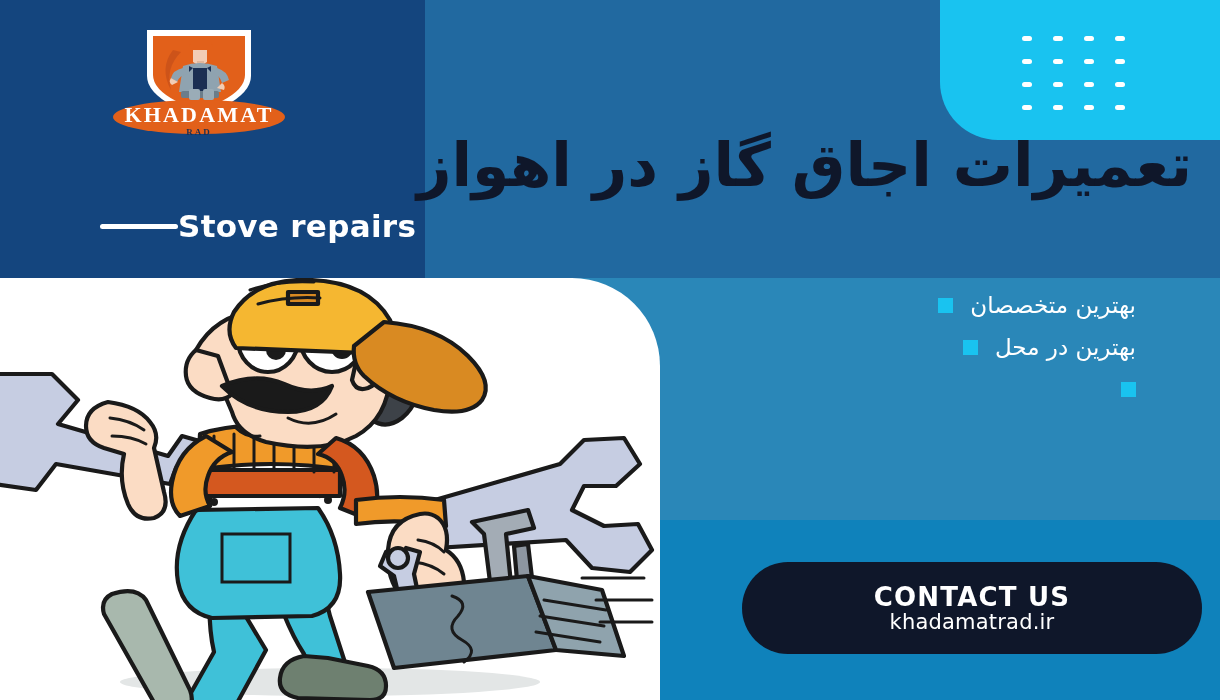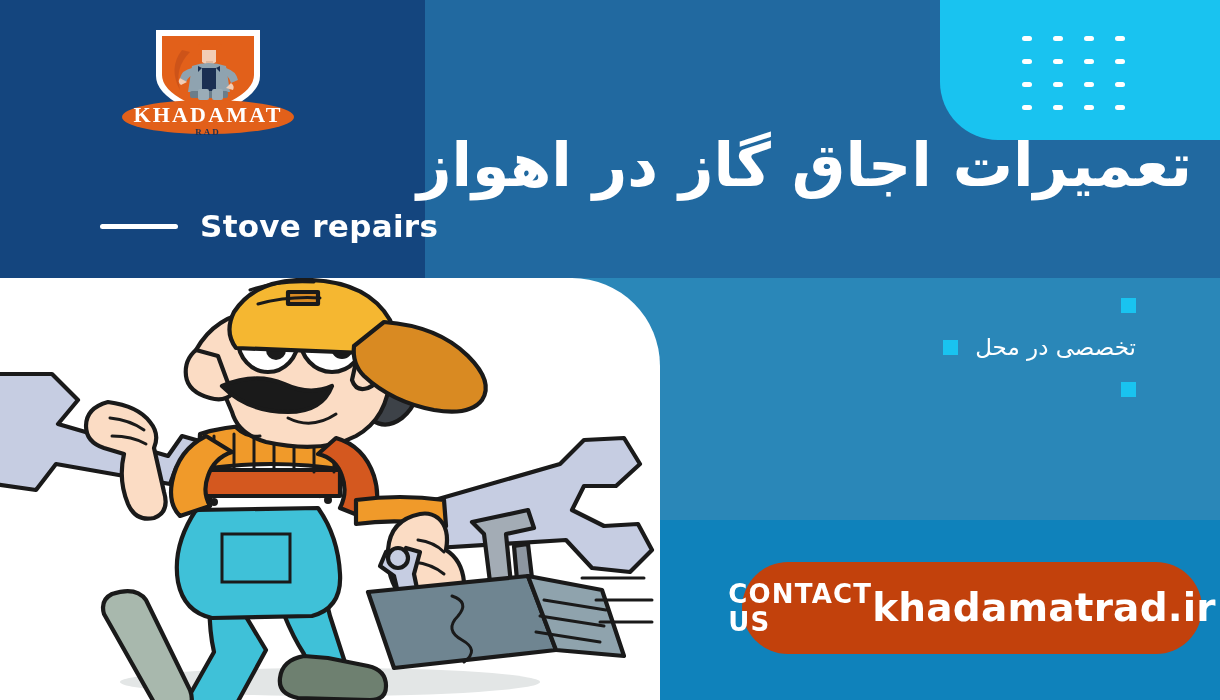--- a/index.html
+++ b/index.html
@@ -54,41 +54,41 @@
   
   .image-stage {
     position:absolute; left:0; top:278px; width:660px; height:422px;
     background:#ffffff;
     border-top-right-radius:88px;
     overflow:hidden;
   }
 
   
   .logo {
-    position:absolute; left:120px; top:16px;
+    position:absolute; left:111px; top:16px;
     width:176px; height:120px;
   }
   .logo svg { display:block; }
 
   
   .headline {
     position:absolute; right:28px; top:134px;
     width:1000px;
     text-align:right;
     direction:rtl;
-    color:#ffffff;
+    color:#0f172a;
     font-size:60px;
     font-weight:bold;
     letter-spacing:-1px;
     line-height:1.05;
     white-space:nowrap;
   }
   .subline-wrap {
     position:absolute; left:100px; top:208px;
-    display:flex; align-items:center; gap:22px;
+    display:flex; align-items:center; 
   }
   .subline-dash {
     width:78px; height:5px; background:#ffffff; border-radius:3px;
   }
   .subline {
     color:#ffffff; font-size:31px; font-weight:bold; letter-spacing:0.3px;
   }
 
   
   .features {
@@ -108,31 +108,31 @@
     width:15px; height:15px; background:#19c3f0;
   }
   .feature .ftxt {
     color:#ffffff; font-size:23px; font-weight:500; white-space:nowrap;
   }
 
   
   .contact {
     position:absolute; left:742px; top:562px;
     width:460px; height:92px;
-    background:#c2410c;
+    background:#0f172a;
     border-radius:46px;
-    display:flex; flex-direction:row;
+    display:flex; flex-direction:column;
     align-items:center; justify-content:center;
     line-height:1.08;
   }
   .contact .c-label {
     color:#ffffff; font-size:26px; font-weight:bold; letter-spacing:1.2px;
   }
   .contact .c-url {
-    color:#ffffff; font-size:39px; font-weight:bold; letter-spacing:0.2px;
+    color:#ffffff; font-size:21px; font-weight:normal; letter-spacing:0.2px;
   }
 </style>
 </head>
 <body>
 
 <div class="poster">
 
   <div class="bg-mid"></div>
   <div class="bg-mid-lower"></div>
   <div class="bg-header-mid"></div>
@@ -201,24 +201,25 @@
 
   <div class="headline">تعمیرات اجاق گاز در اهواز</div>
 
   <div class="subline-wrap">
     <span class="subline-dash"></span>
     <span class="subline">Stove repairs</span>
   </div>
 
   <div class="features">
     <div class="feature">
+      <span class="ftxt">بهترین متخصصان</span>
       <span class="sq"></span>
     </div>
     <div class="feature">
-      <span class="ftxt">تخصصی در محل</span>
+      <span class="ftxt">بهترین در محل</span>
       <span class="sq"></span>
     </div>
     <div class="feature">
       <span class="sq"></span>
     </div>
   </div>
 
   <div class="contact">
     <span class="c-label">CONTACT US</span>
     <span class="c-url">khadamatrad.ir</span>

